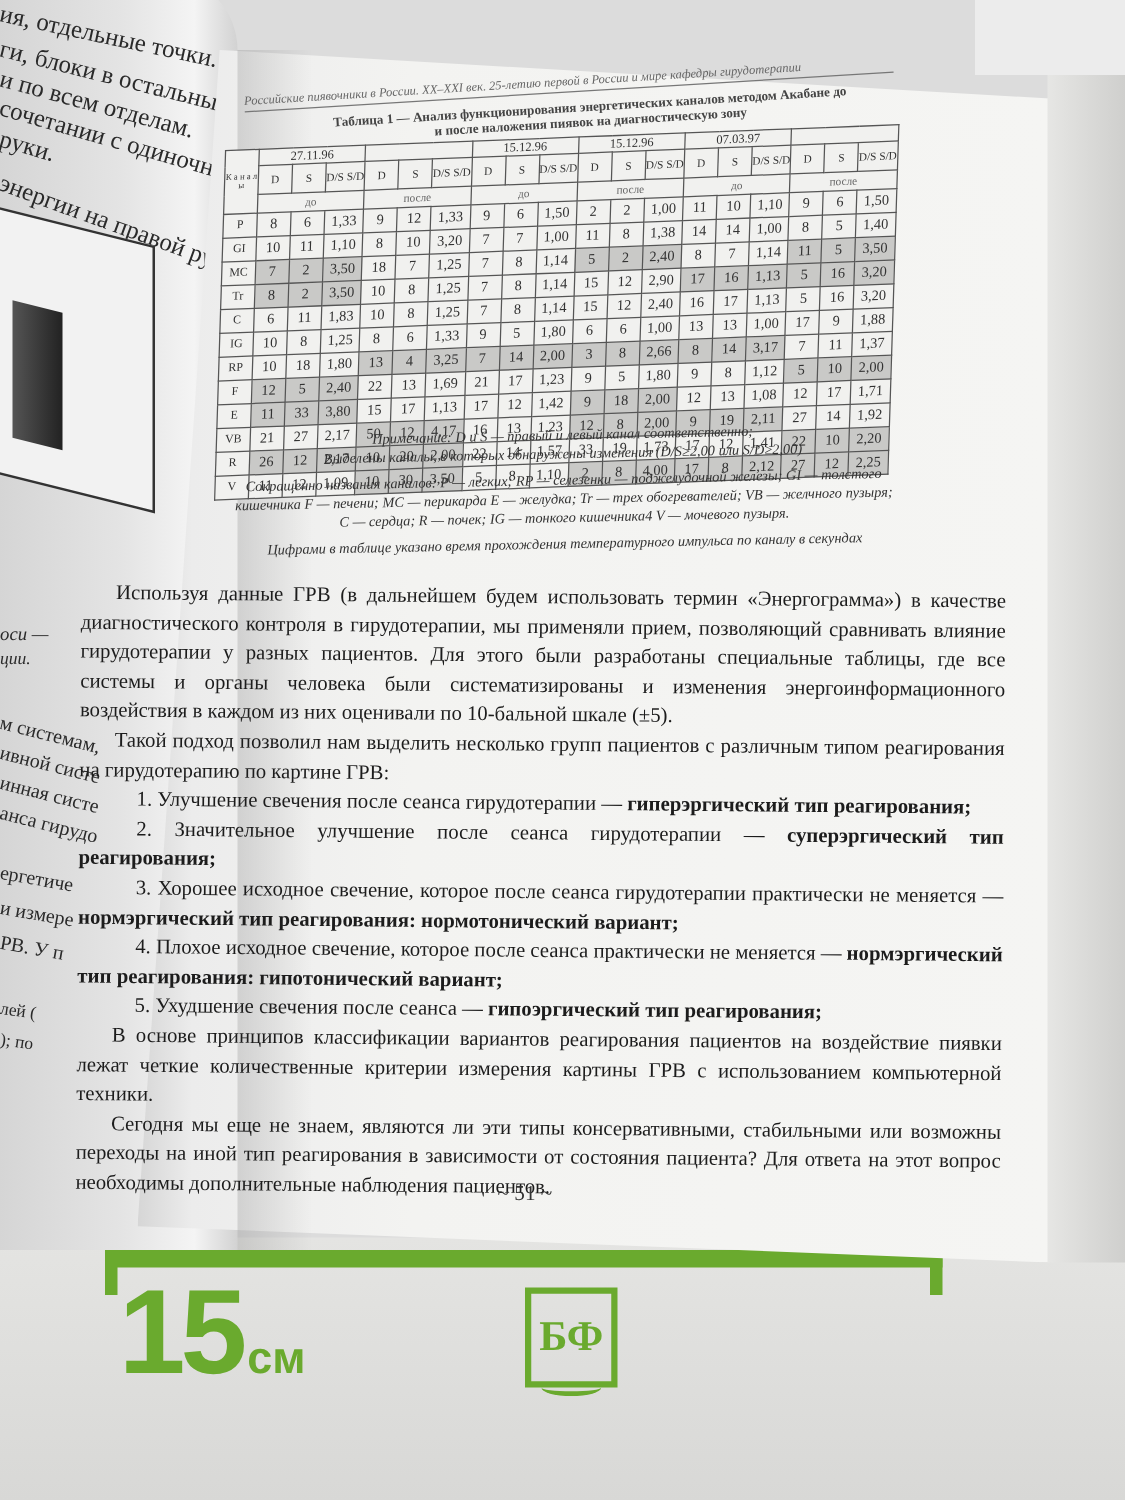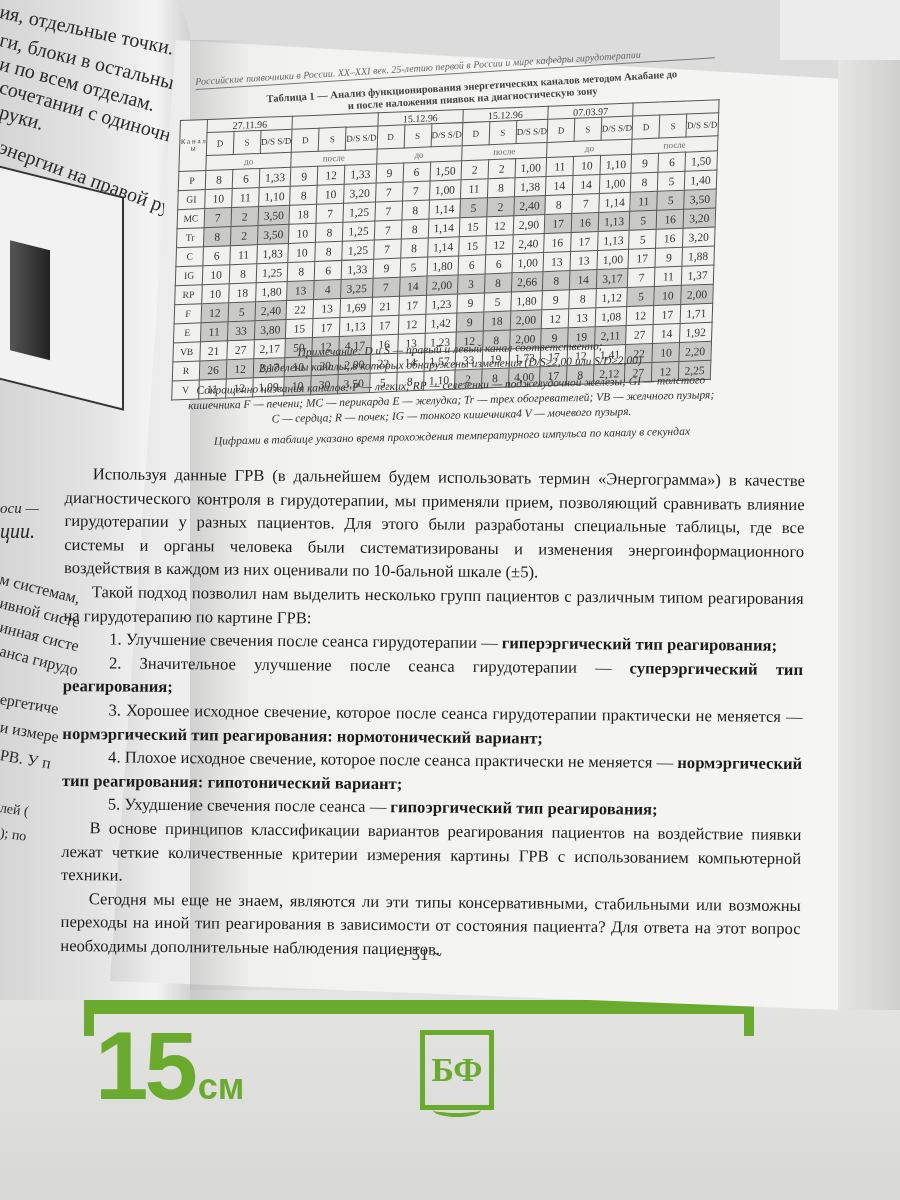--- a/index.html
+++ b/index.html
@@ -152,21 +152,21 @@
   <div class="lp-line" style="left:40px;top:20px;transform:rotate(12deg)">ия, отдельные точки.</div>
   <div class="lp-line" style="left:40px;top:48px;transform:rotate(14deg)">ги, блоки в остальных областях</div>
   <div class="lp-line" style="left:40px;top:72px;transform:rotate(15deg)">и по всем отделам.</div>
   <div class="lp-line" style="left:40px;top:95px;transform:rotate(16deg)">сочетании с одиночными</div>
   <div class="lp-line" style="left:40px;top:120px;transform:rotate(16deg)">руки.</div>
   <div class="lp-line" style="left:40px;top:155px;transform:rotate(20deg)">энергии на правой руке</div>
   <div class="lp-figure">
       <div class="block"></div>
     </div>
   <div class="lp-line" style="left:40px;top:520px;font-style:italic;font-size:15px">оси —</div>
-  <div class="lp-line" style="left:40px;top:540px;font-style:italic;font-size:20px">ции.</div>
+  <div class="lp-line" style="left:40px;top:540px;font-style:italic;font-size:14px">ции.</div>
   <div class="lp-line" style="left:40px;top:590px;font-size:16px;transform:rotate(14deg)">м системам,</div>
   <div class="lp-line" style="left:40px;top:614px;font-size:16px;transform:rotate(14deg)">ивной систе</div>
   <div class="lp-line" style="left:40px;top:638px;font-size:16px;transform:rotate(14deg)">инная систе</div>
   <div class="lp-line" style="left:40px;top:662px;font-size:16px;transform:rotate(14deg)">анса гирудо</div>
   <div class="lp-line" style="left:40px;top:710px;font-size:16px;transform:rotate(10deg)">ергетиче</div>
   <div class="lp-line" style="left:40px;top:738px;font-size:16px;transform:rotate(10deg)">и измере</div>
   <div class="lp-line" style="left:40px;top:766px;font-size:16px;transform:rotate(10deg)">РВ. У п</div>
   <div class="lp-line" style="left:40px;top:820px;font-size:14px;transform:rotate(8deg)">лей (</div>
   <div class="lp-line" style="left:40px;top:845px;font-size:14px;transform:rotate(8deg)">); по</div>
 </div>

